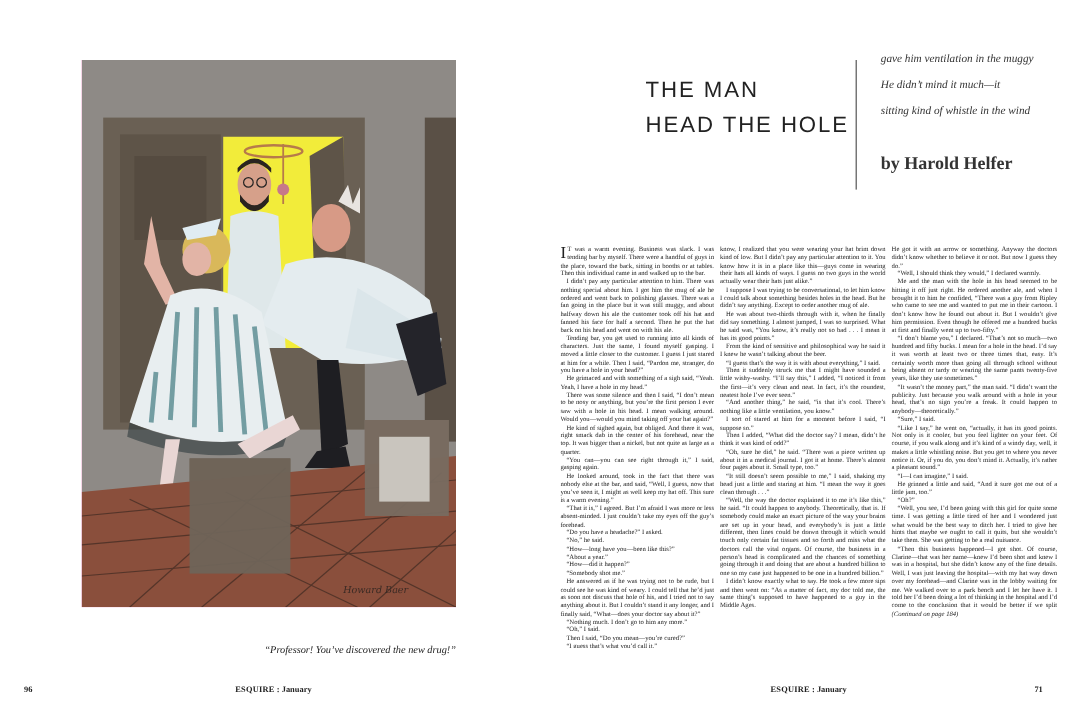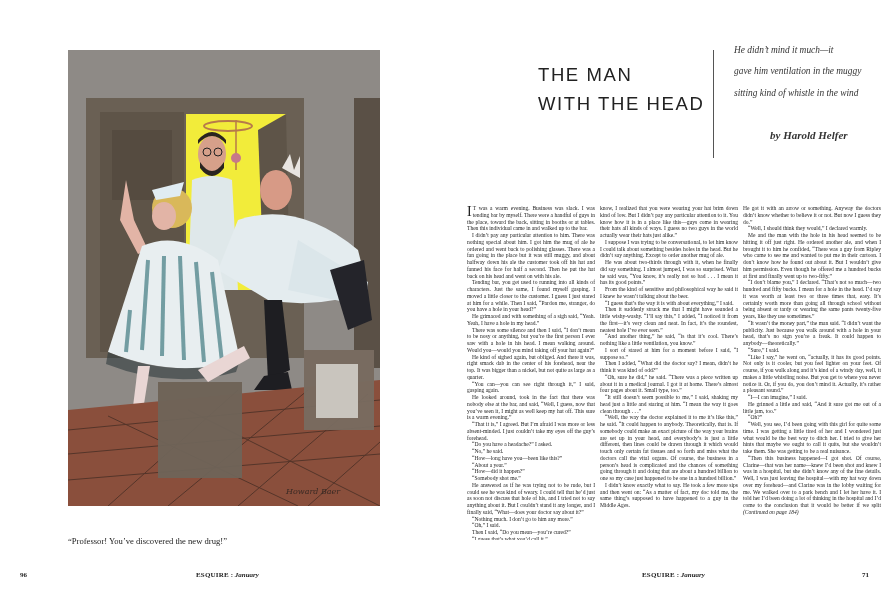--- a/index.html
+++ b/index.html
@@ -11,52 +11,52 @@
   .spread { position: absolute; left: 0; top: 0; width: 893px; height: 600px; }
 
   
   .illus {
     position: absolute; left: 68px; top: 50px; width: 312px; height: 456px;
     background: #f9a8d4; overflow: hidden;
   }
   .illus svg { display: block; }
   .caption {
     position: absolute; left: 68px; top: 536px; width: 312px;
-    text-align: left; font-size: 8.6px; color: #222;
+    text-align: right; font-style: italic; font-size: 8.6px; color: #222;
   }
 
   
   .folio {
     position: absolute; top: 571px; font-size: 7px; font-weight: bold; color: #222;
   }
   .folio-left-num { left: 20px; }
   .folio-left-mast { left: 196px; }
   .folio-right-mast { left: 642px; }
   .folio-right-num { left: 862px; }
   .folio .mag { letter-spacing: 0.2px; }
-  .folio .mon { font-style: italic; }
+  .folio .mon { }
 
   
   .title {
     position: absolute; left: 538px; top: 60px; width: 175px;
     font-family: "Liberation Sans", sans-serif; font-weight: normal;
     font-size: 18.5px; line-height: 29px; letter-spacing: 1.6px; color: #222;
   }
   .title div { white-space: nowrap; }
   .title-rule {
     position: absolute; left: 713px; top: 50px; width: 1px; height: 108px; background: #555;
   }
   .dek {
     position: absolute; left: 734px; top: 40px; width: 160px;
     font-style: italic; font-size: 9.4px; line-height: 21.3px; color: #333;
   }
   .dek div { white-space: nowrap; }
   .byline {
     position: absolute; left: 734px; top: 129px;
-    font-style: italic; font-weight: bold; font-size: 11px; color: #333; margin-left: 36px;
+    font-weight: bold; font-size: 15px; color: #333;
   }
 
   
   .col {
     position: absolute; top: 205px; height: 335px; overflow: hidden;
     font-size: 5.55px; line-height: 6.75px; text-align: justify; color: #222;
   }
   .col1 { left: 467px; width: 128px; }
   .col2 { left: 600px; width: 138px; }
   .col3 { left: 743px; width: 138px; }
@@ -152,26 +152,26 @@
 
   <div class="caption">“Professor!  You’ve discovered the new drug!”</div>
 
   <div class="folio folio-left-num">96</div>
   <div class="folio folio-left-mast">
     <span class="mag">ESQUIRE</span><span> : </span><span class="mon">January</span>
   </div>
 
   <div class="title">
     <div>THE MAN</div>
-    <div>WITH THE HEAD</div>
+    <div>HEAD THE HOLE</div>
   </div>
   <div class="title-rule"></div>
   <div class="dek">
+    <div>gave him ventilation in the muggy</div>
     <div>He didn’t mind it much—it</div>
-    <div>gave him ventilation in the muggy</div>
     <div>sitting kind of whistle in the wind</div>
   </div>
   <div class="byline">by Harold Helfer</div>
 
   <div class="col col1">
     <p class="first"><span class="drop">I</span><span>T was a warm evening.  Business was slack. I was tending bar by myself.  There were a handful of guys in the place, toward the back, sitting in booths or at tables.  Then this individual came in and walked up to the bar.</span></p>
     <p>I didn’t pay any particular attention to him. There was nothing special about him.  I got him the mug of ale he ordered and went back to polishing glasses.  There was a fan going in the place but it was still muggy, and about halfway down his ale the customer took off his hat and fanned his face for half a second.  Then he put the hat back on his head and went on with his ale.</p>
     <p>Tending bar, you get used to running into all kinds of characters.  Just the same, I found myself gasping.  I moved a little closer to the customer.  I guess I just stared at him for a while.  Then I said, “Pardon me, stranger, do you have a hole in your head?”</p>
     <p>He grimaced and with something of a sigh said, “Yeah.  Yeah, I have a hole in my head.”</p>
     <p>There was some silence and then I said, “I don’t mean to be nosy or anything, but you’re the first person I ever saw with a hole in his head. I mean walking around.  Would you—would you mind taking off your hat again?”</p>

